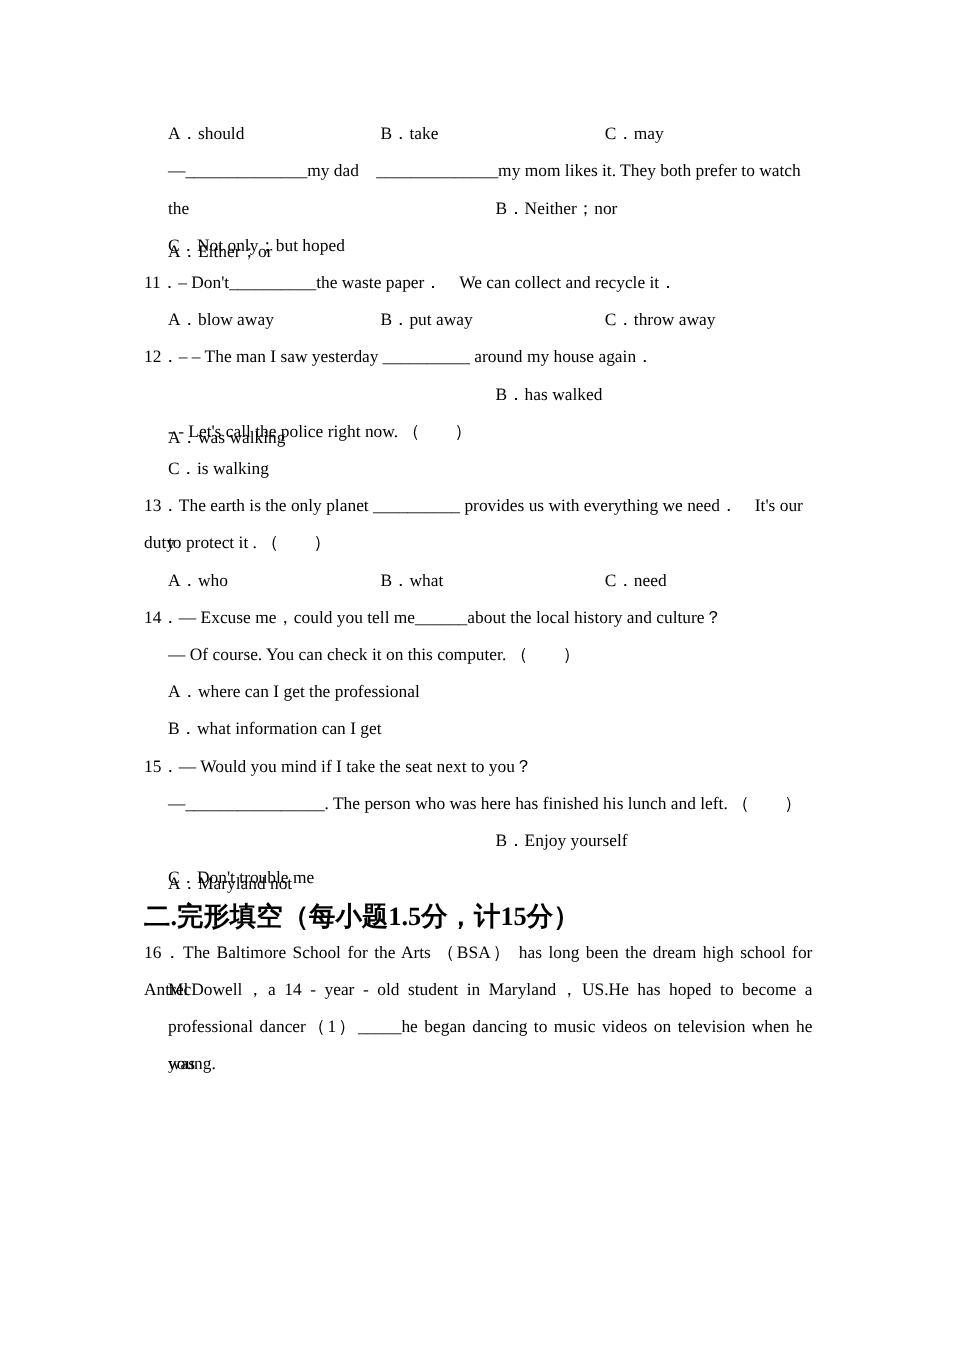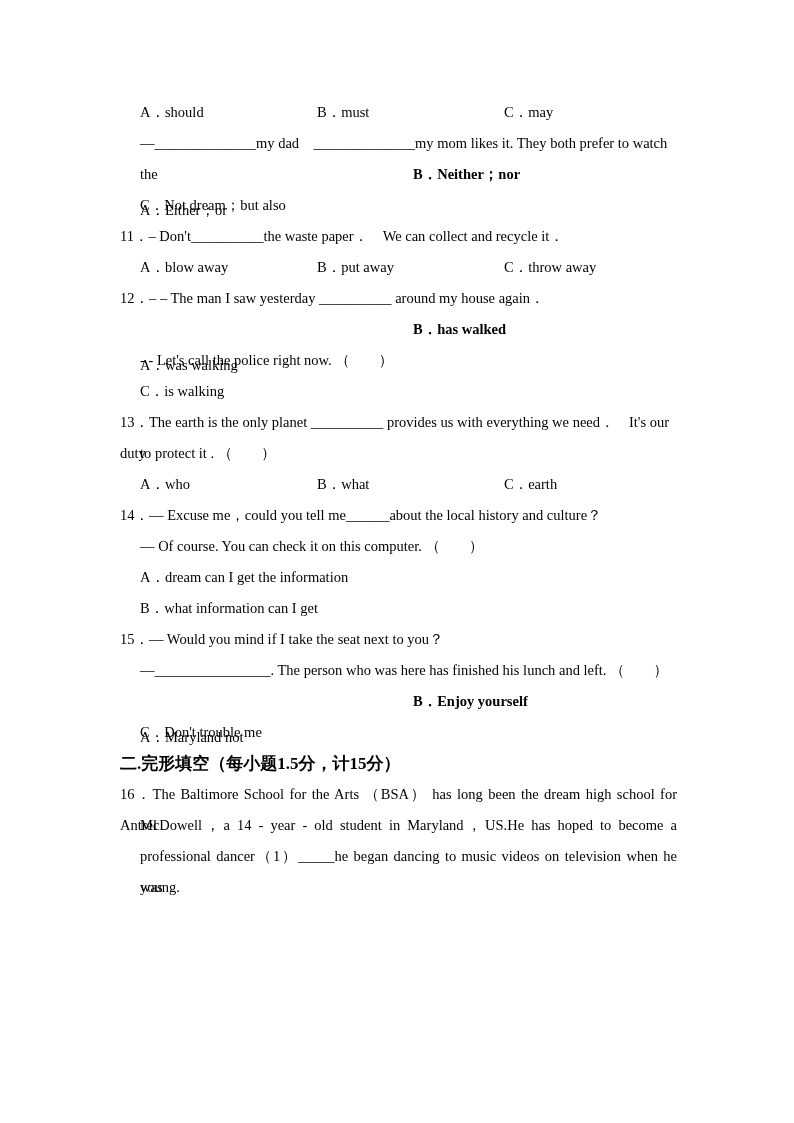--- a/index.html
+++ b/index.html
@@ -31,48 +31,48 @@
   .indent {
     padding-left: 20px;
   }
   .row {
     display: flex;
   }
   .row .cA  { width: 177px; flex: none; }
   .row .cB  { width: 187px; flex: none; }
   .row .cC  { flex: 1; }
   .row .cA2 { width: 273px; flex: none; margin-top: 36px; }
-  .row .cB2 { flex: 1; font-weight: bold; }
+  .row .cB2 { flex: 1; }
   .just {
     text-align: justify;
     text-align-last: justify;
   }
   .sec-header {
     font-weight: bold;
-    font-size: 17px;
+    font-size: 22px;
   }
 </style>
 </head>
 <body>
 
 <div class="sheet">
   <div class="content">
 
     <div class="line indent row">
       <span class="cA">A．should</span>
-      <span class="cB">B．must</span>
+      <span class="cB">B．take</span>
       <span class="cC">C．may</span>
     </div>
 
     <div class="line indent">—______________my dad　______________my mom likes it. They both prefer to watch the</div>
     <div class="line indent row">
       <span class="cA2">A．Either；or</span>
       <span class="cB2">B．Neither；nor</span>
     </div>
-    <div class="line indent">C．Not dream；but also</div>
+    <div class="line indent">C．Not only；but hoped</div>
 
     <div class="line">11．– Don't__________the waste paper．　We can collect and recycle it．</div>
     <div class="line indent row">
       <span class="cA">A．blow away</span>
       <span class="cB">B．put away</span>
       <span class="cC">C．throw away</span>
     </div>
 
     <div class="line">12．– – The man I saw yesterday __________ around my house again．</div>
     <div class="line indent row">
@@ -80,26 +80,26 @@
       <span class="cB2">B．has walked</span>
     </div>
     <div class="line indent">- - Let's call the police right now. （　　）</div>
     <div class="line indent">C．is walking</div>
 
     <div class="line">13．The earth is the only planet __________ provides us with everything we need．　It's our duty</div>
     <div class="line indent">to protect it . （　　）</div>
     <div class="line indent row">
       <span class="cA">A．who</span>
       <span class="cB">B．what</span>
-      <span class="cC">C．earth</span>
+      <span class="cC">C．need</span>
     </div>
 
     <div class="line">14．— Excuse me，could you tell me______about the local history and culture？</div>
     <div class="line indent">— Of course. You can check it on this computer. （　　）</div>
-    <div class="line indent">A．dream can I get the information</div>
+    <div class="line indent">A．where can I get the professional</div>
     <div class="line indent">B．what information can I get</div>
 
     <div class="line">15．— Would you mind if I take the seat next to you？</div>
     <div class="line indent">—________________. The person who was here has finished his lunch and left. （　　）</div>
     <div class="line indent row">
       <span class="cA2">A．Maryland not</span>
       <span class="cB2">B．Enjoy yourself</span>
     </div>
     <div class="line indent">C．Don't trouble me</div>
 

